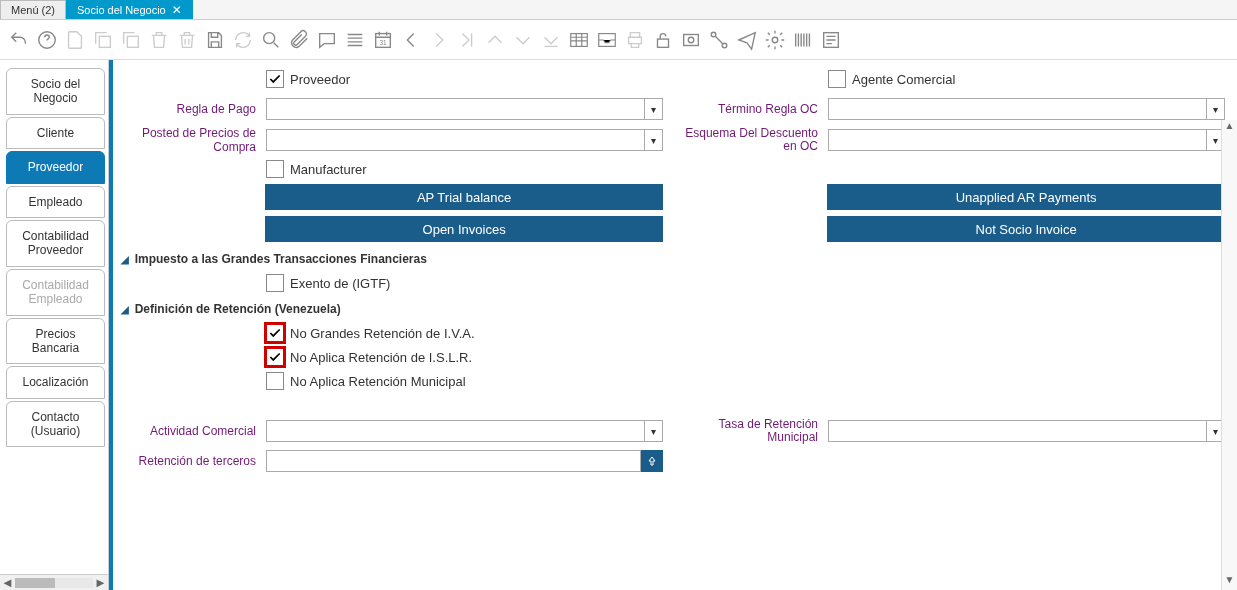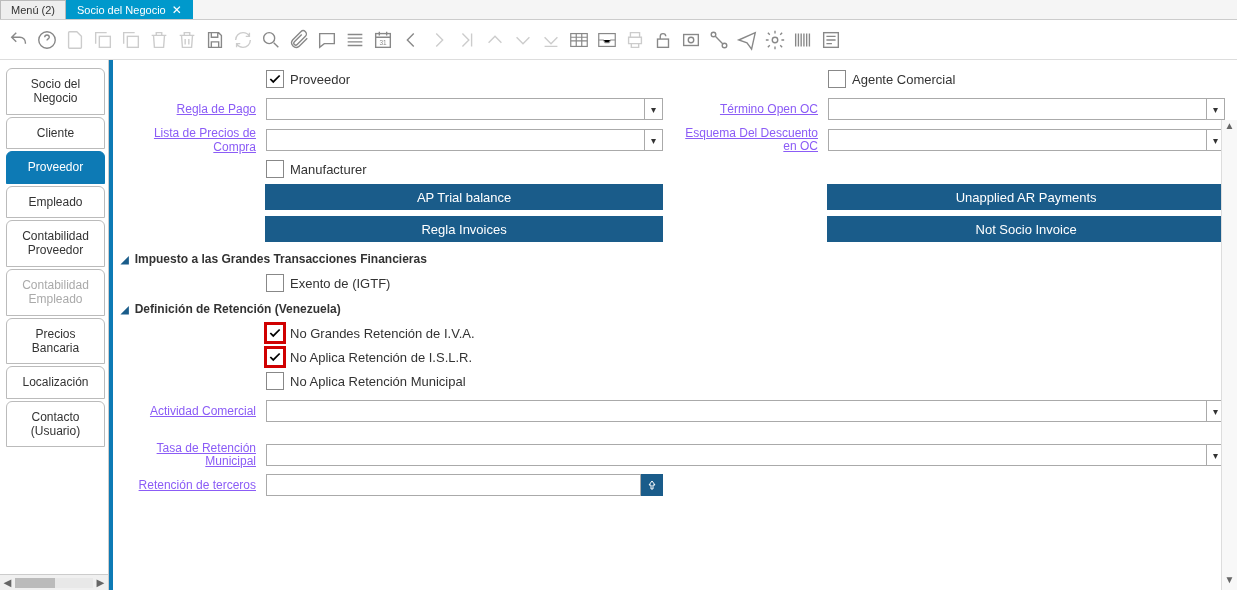--- a/index.html
+++ b/index.html
@@ -29,21 +29,21 @@
 .content { flex: 1; overflow-y: auto; padding: 4px 12px 8px 8px; position: relative; }
 .right-scroll { position: absolute; right:0; top:60px; bottom:0; width:16px; border-left:1px solid #ddd; background:#f8f8f8; }
 .right-scroll .up, .right-scroll .down { position:absolute; left:0; right:0; height:16px; text-align:center; color:#666; font-size:10px; cursor:pointer; }
 .right-scroll .up { top:0; }
 .right-scroll .down { bottom:0; }
 
 .form-row { display: flex; align-items: center; margin-bottom: 6px; }
 .two-col { display: flex; gap: 20px; }
 .col { flex: 1; min-width: 0; display: flex; align-items: center; }
 .label { width: 145px; text-align: right; padding-right: 10px; font-size: 12px; }
-.label.link { text-decoration: underline; cursor: pointer; color:#8b5cf6; }
+.label.link { cursor: pointer; color:#701a75; }
 .checkbox { width: 18px; height: 18px; border: 1px solid #888; margin-right: 6px; display: inline-flex; align-items: center; justify-content: center; }
 .checkbox svg { width: 14px; height: 14px; display: none; }
 .checkbox.checked svg { display: block; }
 .check-highlight { outline: 3px solid #d00000; outline-offset: -1px; }
 
 .combo { display: flex; flex: 1; }
 .combo input { flex: 1; border: 1px solid #aaa; height: 22px; padding: 0 4px; font-size: 12px; }
 .combo .drop { width: 18px; height: 22px; border: 1px solid #aaa; border-left: none; background: #fff; display: flex; align-items: center; justify-content: center; cursor: pointer; font-size: 10px; }
 .combo .action { width: 22px; height: 22px; background: #1a5c8a; display: flex; align-items: center; justify-content: center; color:#fff; cursor:pointer; }
 
@@ -216,31 +216,31 @@
 
     <div class="two-col" style="margin-top:10px;">
       <div class="col">
         <span class="label link">Regla de Pago</span>
         <div class="combo">
             <input style="">
             <span class="drop">▾</span>
           </div>
       </div>
       <div class="col">
-        <span class="label link">Término Open OC</span>
+        <span class="label link">Término Regla OC</span>
         <div class="combo">
             <input style="">
             <span class="drop">▾</span>
           </div>
       </div>
     </div>
 
     <div class="two-col" style="margin-top:6px;">
       <div class="col">
-        <span class="label link">Lista de Precios de Compra</span>
+        <span class="label link">Posted de Precios de Compra</span>
         <div class="combo">
             <input style="">
             <span class="drop">▾</span>
           </div>
       </div>
       <div class="col">
         <span class="label link" style="white-space:normal; line-height:1.1;">Esquema Del Descuento en OC</span>
         <div class="combo">
             <input style="">
             <span class="drop">▾</span>
@@ -262,21 +262,21 @@
           <button class="btn-primary">AP Trial balance</button>
         </div>
       <div class="col">
           <div style="width:145px"></div>
           <button class="btn-primary">Unapplied AR Payments</button>
         </div>
     </div>
     <div class="two-col" style="margin-top:6px;">
       <div class="col">
           <div style="width:145px"></div>
-          <button class="btn-primary">Regla Invoices</button>
+          <button class="btn-primary">Open Invoices</button>
         </div>
       <div class="col">
           <div style="width:145px"></div>
           <button class="btn-primary">Not Socio Invoice</button>
         </div>
     </div>
 
     <div class="section-header">
       <span class="tw">◢</span>
       <span>Impuesto a las Grandes Transacciones Financieras</span>
@@ -313,21 +313,21 @@
       <span>No Aplica Retención de I.S.L.R.</span>
     </div>
     <div class="form-row">
       <div style="width:145px"></div>
       <span class="checkbox">
         
       </span>
       <span>No Aplica Retención Municipal</span>
     </div>
 
-    <div class="two-col" style="margin-top:10px;flex-direction:column;">
+    <div class="two-col" style="margin-top:28px;">
       <div class="col">
         <span class="label link">Actividad Comercial</span>
         <div class="combo">
             <input style="">
             <span class="drop">▾</span>
           </div>
       </div>
       <div class="col">
         <span class="label link" style="white-space:normal;line-height:1.1;">Tasa de Retención Municipal</span>
         <div class="combo">

